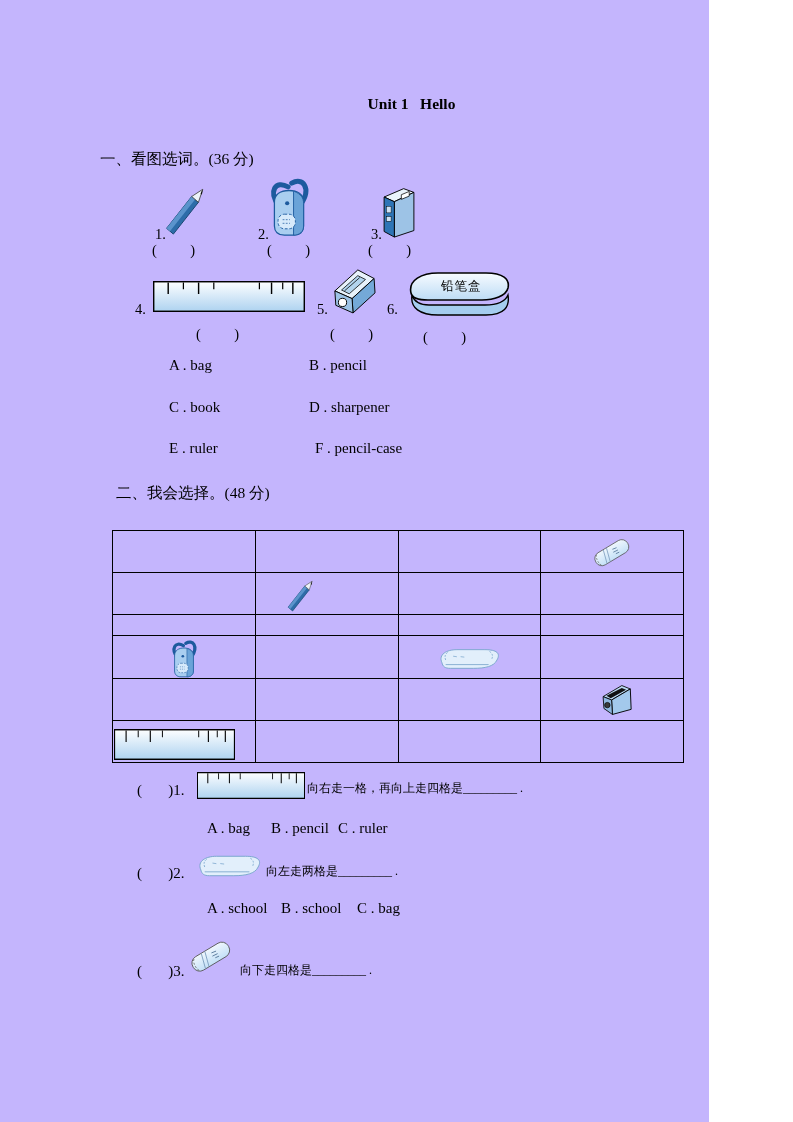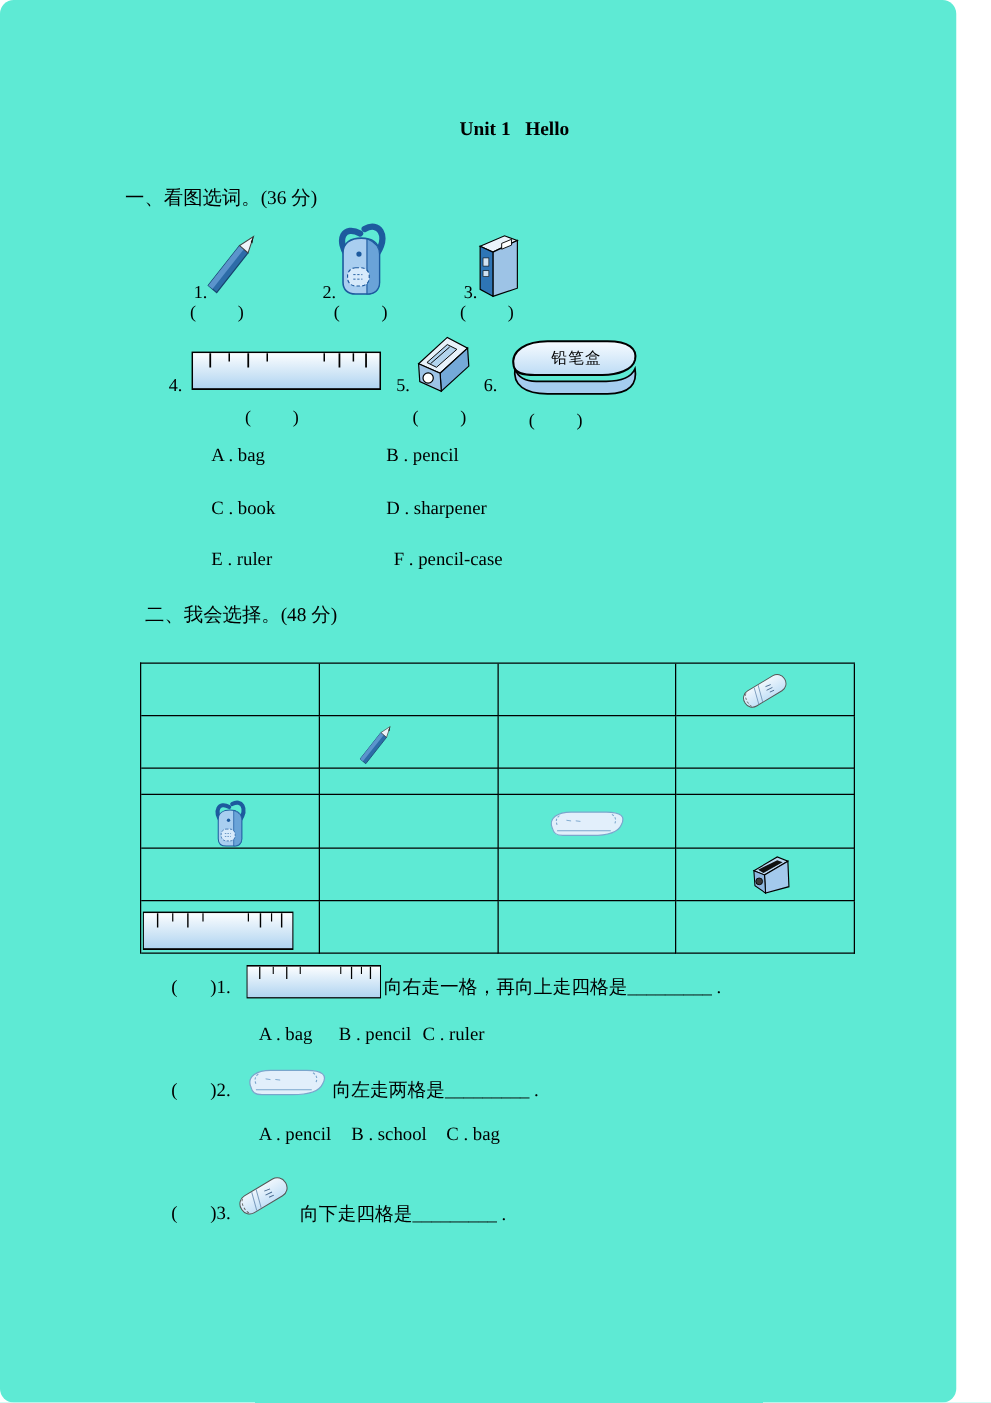--- a/index.html
+++ b/index.html
@@ -1,27 +1,27 @@
 <!DOCTYPE html>
 <html><head>
 <meta charset="utf-8">
 <style>
   html,body{margin:0;padding:0;background:#fff;}
-  .page{position:relative;width:765px;height:1122px;background:#5eead4;
-        font-family:"Liberation Serif","DejaVu Serif",serif;color:#000;overflow:hidden;border-radius:11px;}
+  .page{position:relative;width:709px;height:1122px;background:#c4b5fd;
+        font-family:"Liberation Serif","DejaVu Serif",serif;color:#000;overflow:hidden;}
   .abs{position:absolute;}
   .pre{white-space:pre;}
   .title{left:0;top:95px;width:793px;padding-left:30px;box-sizing:border-box;
          text-align:center;font-weight:bold;font-size:15.5px;line-height:17px;}
   .title2{top:118px;}
   .heading{font-size:15.5px;line-height:18px;}
   .itemnum{font-size:14.5px;}
   .paren{font-size:14.5px;white-space:pre;letter-spacing:1px;}
   .optiontext{font-size:15px;margin-left:24px;}
-  .qtext{font-size:15px;}
+  .qtext{font-size:12px;}
   .qparen{font-size:15px;white-space:pre;}
   .grid{left:112px;top:530px;width:571px;display:grid;
         grid-template-columns:143px 143px 142px 143px;
         grid-template-rows:42px 42px 21px 43px 42px 42px;
         border-top:1px solid #000;border-left:1px solid #000;}
   .cell{position:relative;border-right:1px solid #000;border-bottom:1px solid #000;}
   .caselabel{font-size:12.5px;letter-spacing:1px;}
   svg.icon{position:absolute;display:block;}
 </style>
 </head>
@@ -230,21 +230,21 @@
   <span class="abs qtext" style="left:307px;top:780px">向右走一格，再向上走四格是_________ .</span>
   <span class="abs optiontext" style="left:183px;top:820px">A . bag</span>
   <span class="abs optiontext" style="left:247px;top:820px">B . pencil</span>
   <span class="abs optiontext" style="left:314px;top:820px">C . ruler</span>
 
   <span class="abs qparen" style="left:137px;top:865px">(       )2.</span>
   <svg class="icon" style="left:195px;top:851px" width="68" height="30" viewBox="0 0 70 30">
       <use href="#sym-case-sm"></use>
     </svg>
   <span class="abs qtext" style="left:266px;top:863px">向左走两格是_________ .</span>
-  <span class="abs optiontext" style="left:183px;top:900px">A . pencil</span>
+  <span class="abs optiontext" style="left:183px;top:900px">A . school</span>
   <span class="abs optiontext" style="left:257px;top:900px">B . school</span>
   <span class="abs optiontext" style="left:333px;top:900px">C . bag</span>
 
   <span class="abs qparen" style="left:137px;top:963px">(       )3.</span>
   <svg class="icon" style="left:188px;top:936px" width="46" height="42" viewBox="0 0 56 46">
       <use href="#sym-eraser"></use>
     </svg>
   <span class="abs qtext" style="left:240px;top:962px">向下走四格是_________ .</span>
 
 </div>

